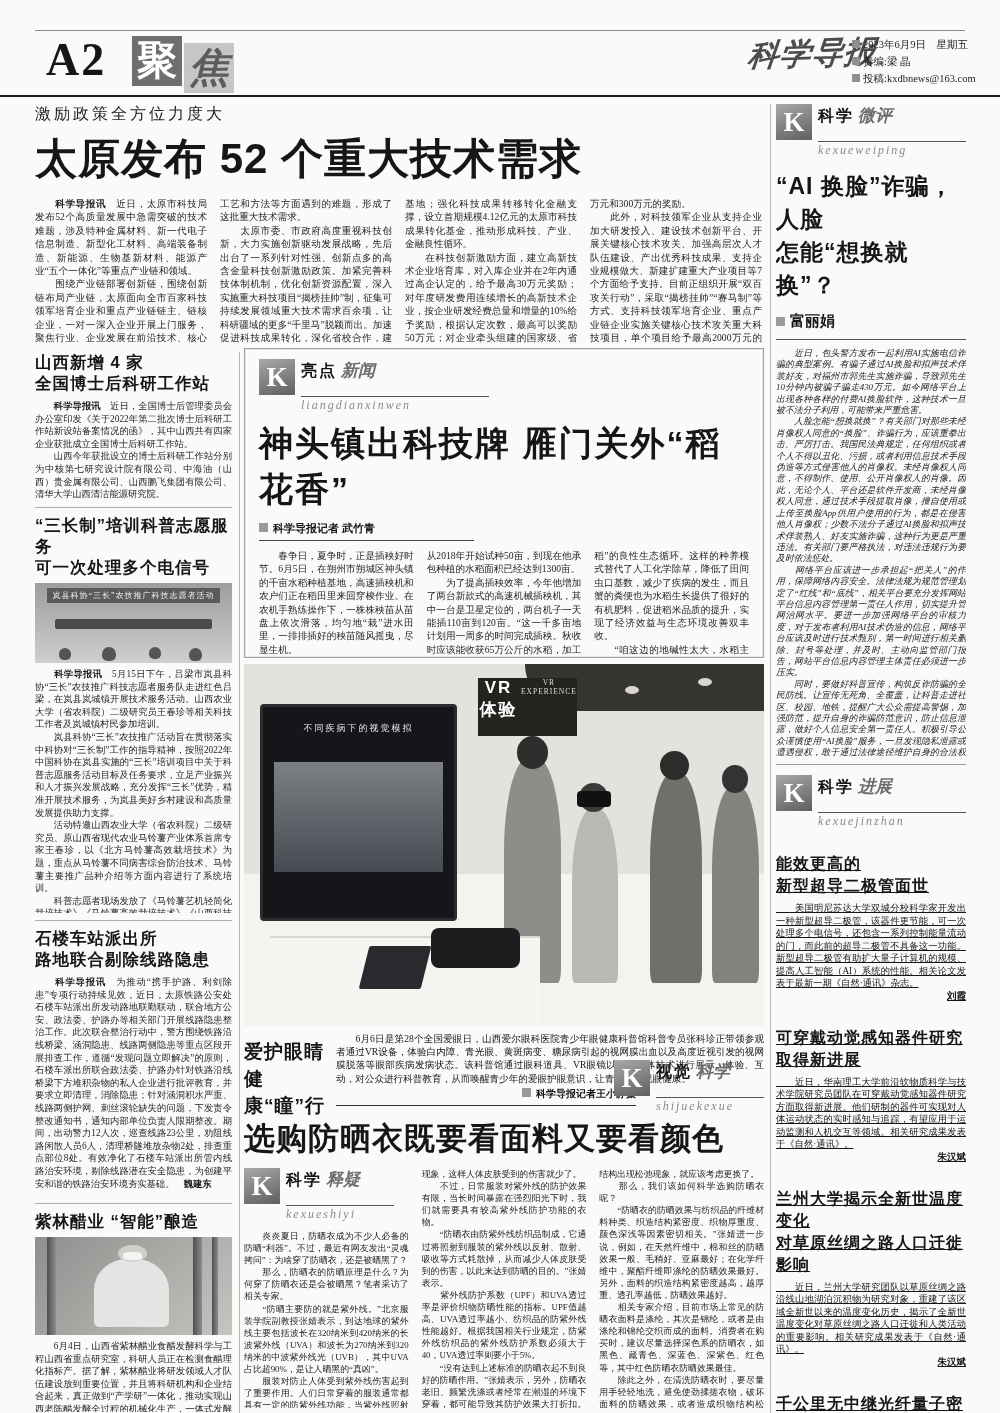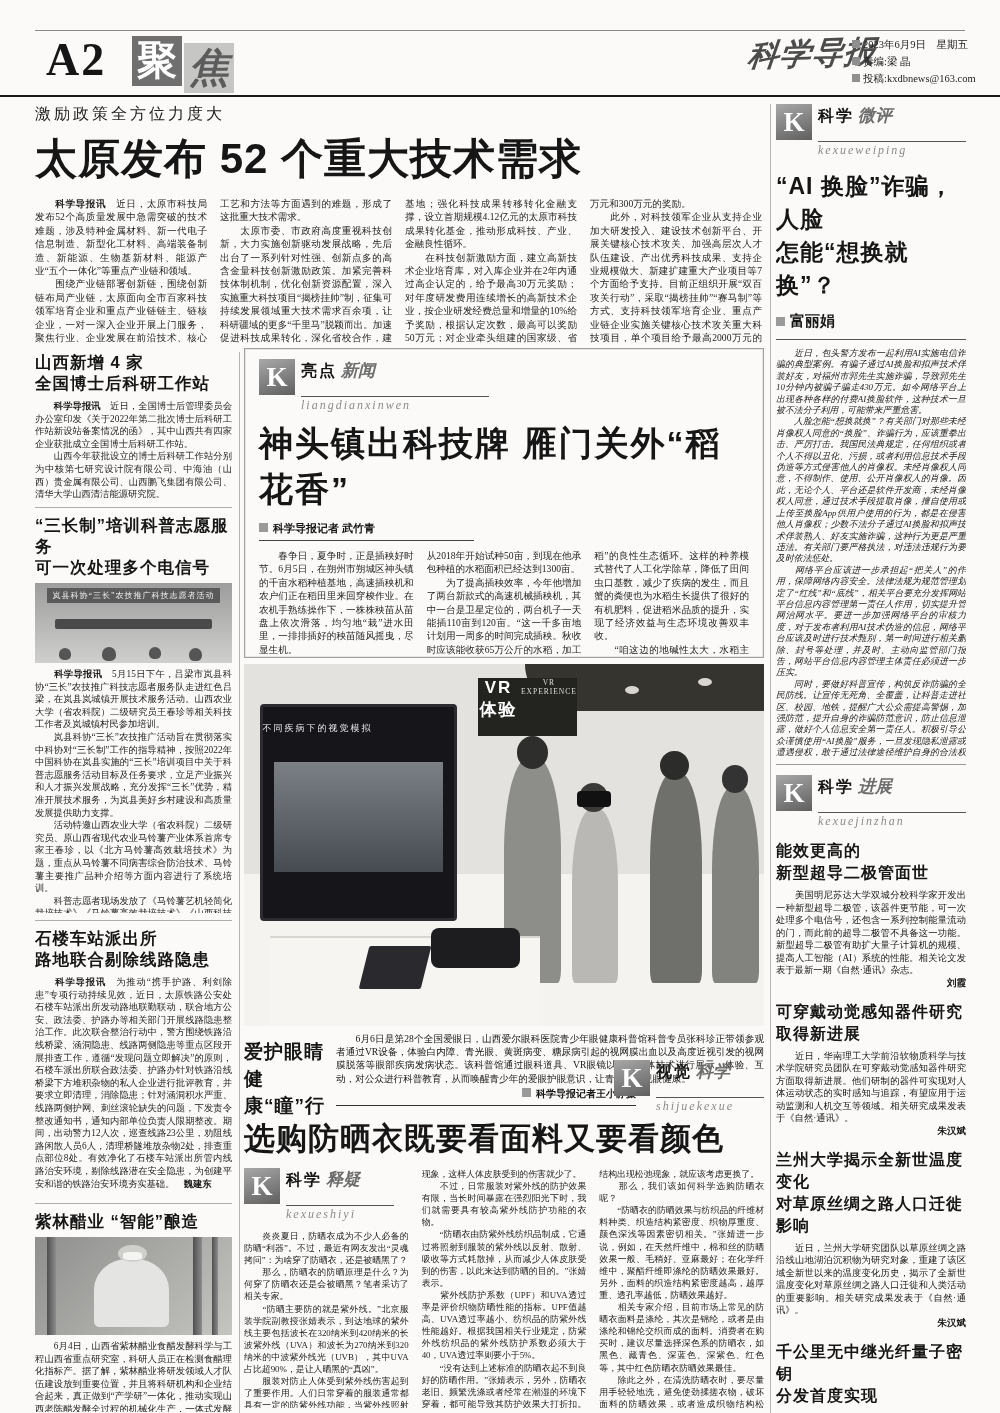--- a/index.html
+++ b/index.html
@@ -66,21 +66,21 @@
   .hl-by { font-weight:bold; font-size:11px; font-family:"Liberation Sans",sans-serif; border-bottom:1px solid #444;
            width:215px; padding-bottom:4px; margin-bottom:8px; }
   .hl-by .sq, .cap-by .sq, .wp-by .sq { display:inline-block; width:9px; height:9px; background:#9a9a9a; margin-right:5px; }
   .midcol-box .cols { height:190px; }
 
   .vrphoto { position:absolute; left:244px; top:664px; width:520px; height:362px; background:linear-gradient(180deg,#e3e2df 58%,#f4f3f0 58%); overflow:hidden; }
   .vr-ceil { position:absolute; right:0; top:0; width:46%; height:13%; background:#35342f; border-radius:0 0 0 60px; }
   .vr-spot { position:absolute; width:14px; height:8px; background:#d8d6cf; border-radius:50%; }
   .vr-tv { position:absolute; left:3%; top:11%; width:38%; height:60%; background:#15151a; border-radius:4px; border:3px solid #2c2c30; }
   .vr-tv-img { position:absolute; left:6%; top:26%; width:88%; height:52%; background:linear-gradient(180deg,#8e9398,#4e555c); opacity:.85; }
-  .vr-tv-txt { position:absolute; left:0; top:7%; width:100%; color:#e9e9e9; font-size:9px; letter-spacing:2px; }
+  .vr-tv-txt { position:absolute; left:0; top:7%; width:100%; text-align:center; color:#e9e9e9; font-size:9px; letter-spacing:2px; }
   .vr-sign { position:absolute; left:45%; top:4%; width:19%; height:16%; background:#23231f; color:#fff; text-align:center;
              display:flex; flex-direction:row; justify-content:center; gap:2px; }
   .vr-sign .s1 { font-family:"Liberation Sans",sans-serif; font-weight:bold; font-size:17px; letter-spacing:2px; }
   .vr-sign .s2 { font-size:7.5px; letter-spacing:1px; color:#ddd; }
   .vr-desk { position:absolute; left:5%; bottom:0; width:52%; height:25%; background:#f6f5f2; border-top:2px solid #d8d6d0; }
   .vr-case { position:absolute; left:36%; bottom:16%; width:17%; height:11%; background:#1d1d1f; border-radius:8px; }
   .vr-laptop { position:absolute; left:23%; bottom:10%; width:12%; height:12%; background:#2a2a2e; transform:skewX(-14deg); border-radius:2px; }
   .vr-person { position:absolute; border-radius:42% 42% 6% 6%; }
   .vr-hd { position:absolute; border-radius:50%; }
 
@@ -97,21 +97,21 @@
   .sunscreen .cols { height:240px; }
   .sunscreen .body-t { font-size:8.9px; line-height:12.1px; }
   .sun-logo { width:150px; margin-bottom:8px; }
 
   
   .rightcol { position:absolute; left:776px; top:104px; width:190px; height:1309px; overflow:hidden; }
   .wp-head { font-family:"Liberation Sans",sans-serif; font-weight:bold; font-size:23px; line-height:33px; letter-spacing:1px; margin-top:12px; }
   .wp-by { font-weight:bold; font-size:15px; font-family:"Liberation Sans",sans-serif; border-bottom:1px solid #555; padding:10px 0 8px; margin-bottom:8px; }
   .wp-body { font-size:8.9px; line-height:11.4px; font-style:italic; text-align:justify; white-space:pre-line; color:#1b1b1b; height:408px; overflow:hidden; }
   .rc-div { height:1px; background:#9a9a9a; margin:8px 0 10px; }
-  .jz-art { margin-top:11px; }
+  .jz-art { margin-top:24px;text-decoration:underline; }
   .jz-title { font-family:"Liberation Sans",sans-serif; font-weight:bold; font-size:16px; line-height:22px; letter-spacing:1px; }
   .jz-body { font-size:9.3px; line-height:12.5px; text-align:justify; white-space:pre-line; margin-top:5px; }
   .jz-by { text-align:right; font-weight:bold; font-size:9.5px; }
 </style>
 </head>
 <body>
 
 <div class="page">
 
   <div>

